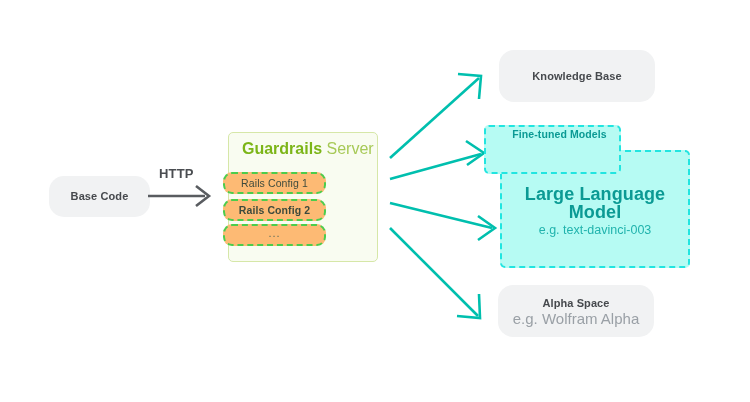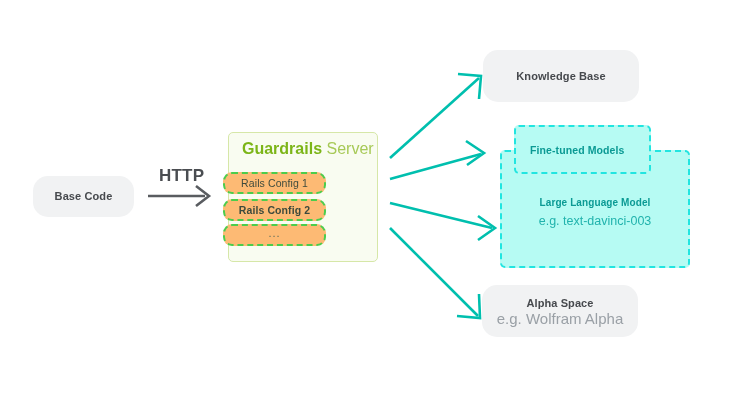--- a/index.html
+++ b/index.html
@@ -31,20 +31,21 @@
     display: flex;
     flex-direction: column;
     align-items: center;
     justify-content: center;
     text-align: center;
   }
 
   .gray-box {
     background: #f1f2f3;
     border-radius: 15px;
+    margin-left: 16px;
   }
   .gray-title {
     font-size: 11px;
     font-weight: bold;
     color: #46494d;
     letter-spacing: 0.1px;
     line-height: 15px;
   }
   .gray-sub {
     font-size: 15px;
@@ -66,21 +67,21 @@
     position: absolute;
     left: 148px;
     top: 166px;
     width: 72px;
     height: 42px;
   }
   #http-label {
     position: absolute;
     left: 11px;
     top: 0px;
-    font-size: 17px;
+    font-size: 13px;
     font-weight: bold;
     color: #4a4d51;
     letter-spacing: 0.2px;
   }
   #http-arrow-svg {
     position: absolute;
     left: 0;
     top: 16px;
   }
 
@@ -156,45 +157,45 @@
     background: #b6fbf3;
     border: 2px dashed #21e5e0;
     border-radius: 5px;
     display: flex;
     flex-direction: column;
     align-items: center;
     justify-content: center;
     padding-top: 6px;
   }
   #llm-title {
-    font-size: 10px;
+    font-size: 18px;
     font-weight: bold;
     color: #0b9a94;
     letter-spacing: 0.1px;
     line-height: 18px;
   }
   #llm-sub {
     font-size: 12.5px;
     font-weight: normal;
     color: #21b3ad;
     line-height: 18px;
   }
 
   
   #fine-tuned-box {
-    left: 514px;
+    left: 484px;
     top: 125px;
     width: 137px;
     height: 49px;
     box-sizing: border-box;
     background: #b6fbf3;
     border: 2px dashed #21e5e0;
     border-radius: 5px;
     display: flex;
-    flex-direction: column;
+    flex-direction: row;
     align-items: flex-start;
     justify-content: center;
     padding-left: 14px;
     text-align: left;
   }
   #fine-tuned-title {
     font-size: 10.5px;
     font-weight: bold;
     color: #0b9a94;
     letter-spacing: 0.1px;

